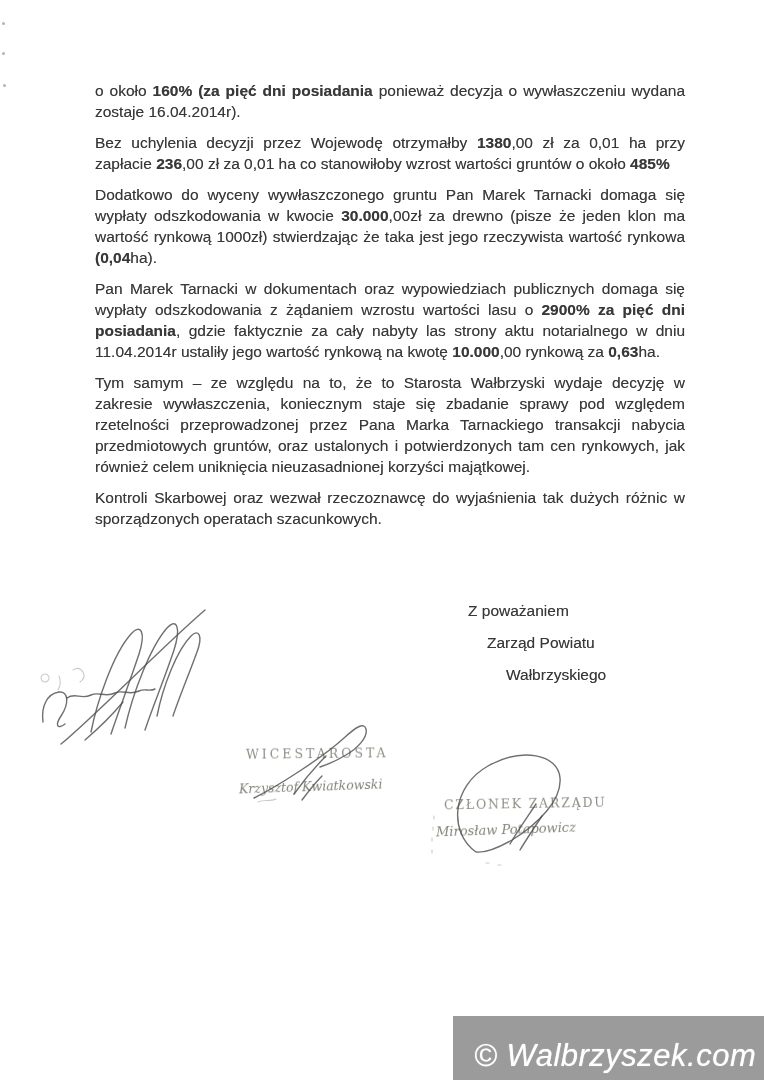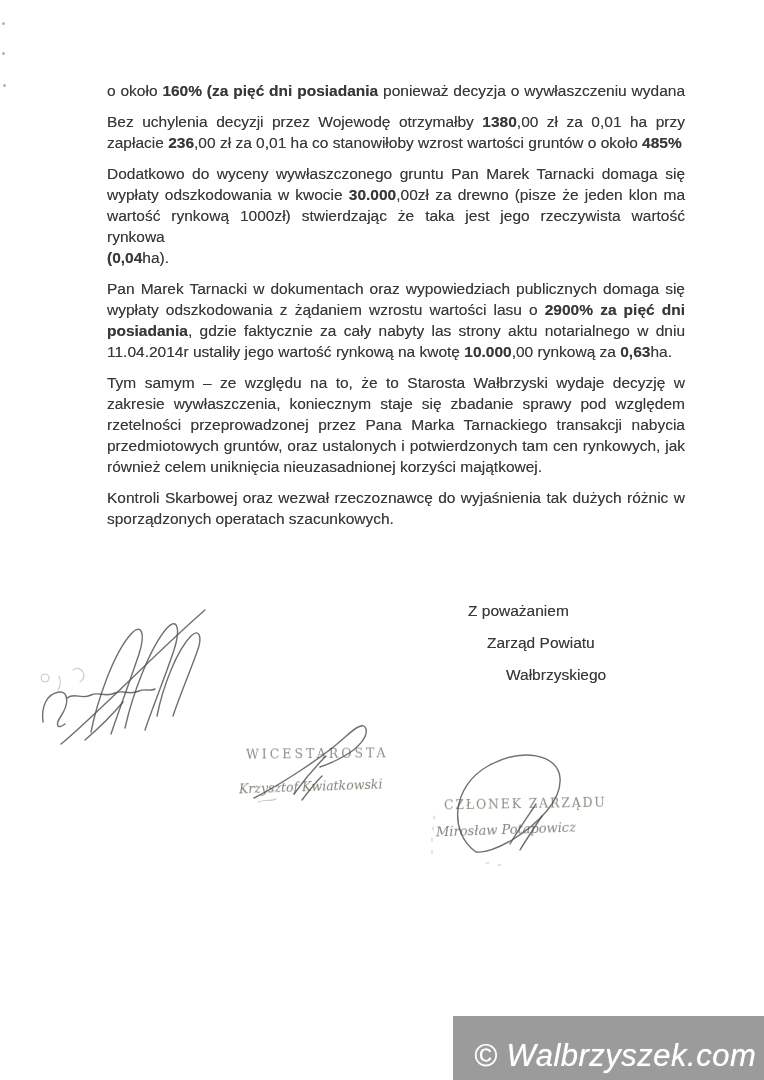--- a/index.html
+++ b/index.html
@@ -7,21 +7,21 @@
     position:relative; width:764px; height:1080px; background:#ffffff;
     font-family:"Liberation Sans", sans-serif; color:#383838; overflow:hidden;
   }
   
   .doc-body {
     position:absolute; left:95px; top:80px; width:590px;
     font-size:15.5px; line-height:21px;
     text-shadow:0 0 0.5px rgba(60,60,60,0.55);
   }
   .para { margin:0 0 10px 0; }
-  .line { text-align:justify; text-align-last:justify;margin-left:12px; }
+  .line { text-align:justify; text-align-last:justify; }
   .line.last { text-align-last:left; }
   .bold { font-weight:bold; }
 
   .closing {
     position:absolute; left:468px; top:600px;
     font-size:15.5px; line-height:21px;
     text-shadow:0 0 0.5px rgba(60,60,60,0.55);
   }
   .closing .cl { margin-bottom:11px; white-space:nowrap; }
 
@@ -62,20 +62,21 @@
 
 <div class="page">
 
   <div class="speck" id="speck1"></div>
   <div class="speck" id="speck2"></div>
   <div class="speck" id="speck3"></div>
 
   <div class="doc-body">
       <div class="para">
         <div class="line"><span>o około </span><span class="bold">160% (za pięć dni posiadania</span><span> ponieważ decyzja o wywłaszczeniu wydana</span></div>
+        <div class="line last"><span>zostaje 16.04.2014r).</span></div>
       </div>
       <div class="para">
         <div class="line"><span>Bez uchylenia decyzji przez Wojewodę otrzymałby </span><span class="bold">1380</span><span>,00 zł za 0,01 ha przy</span></div>
         <div class="line last"><span>zapłacie </span><span class="bold">236</span><span>,00 zł za 0,01 ha co stanowiłoby wzrost wartości gruntów o około </span><span class="bold">485%</span></div>
       </div>
       <div class="para">
         <div class="line"><span>Dodatkowo do wyceny wywłaszczonego gruntu Pan Marek Tarnacki domaga się</span></div>
         <div class="line"><span>wypłaty odszkodowania w kwocie </span><span class="bold">30.000</span><span>,00zł za drewno (pisze że jeden klon ma</span></div>
         <div class="line"><span>wartość rynkową 1000zł) stwierdzając że taka jest jego rzeczywista wartość rynkowa</span></div>
         <div class="line last"><span class="bold">(0,04</span><span>ha).</span></div>

